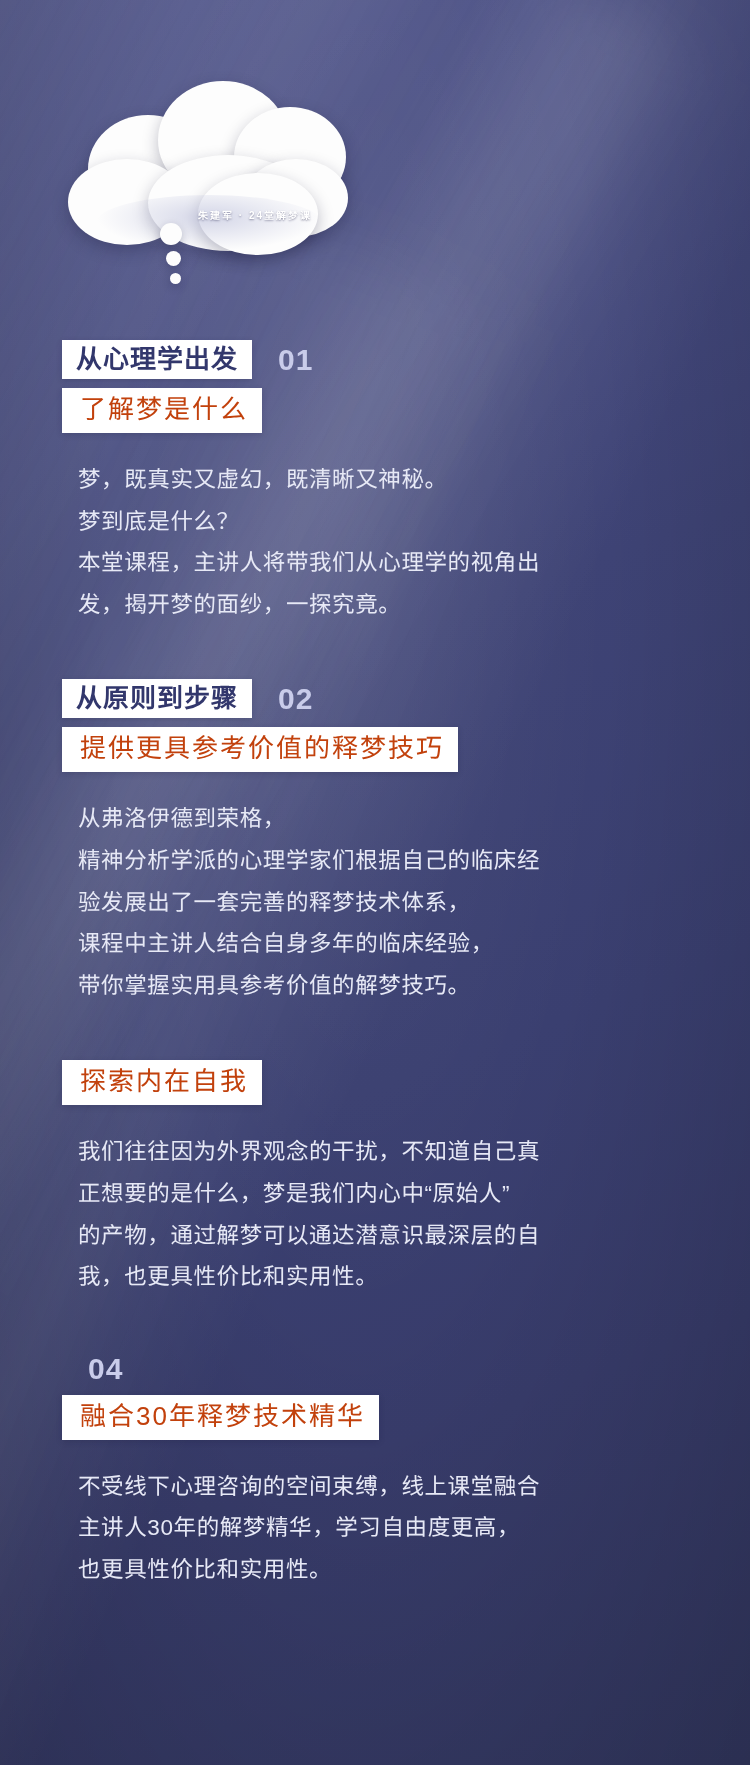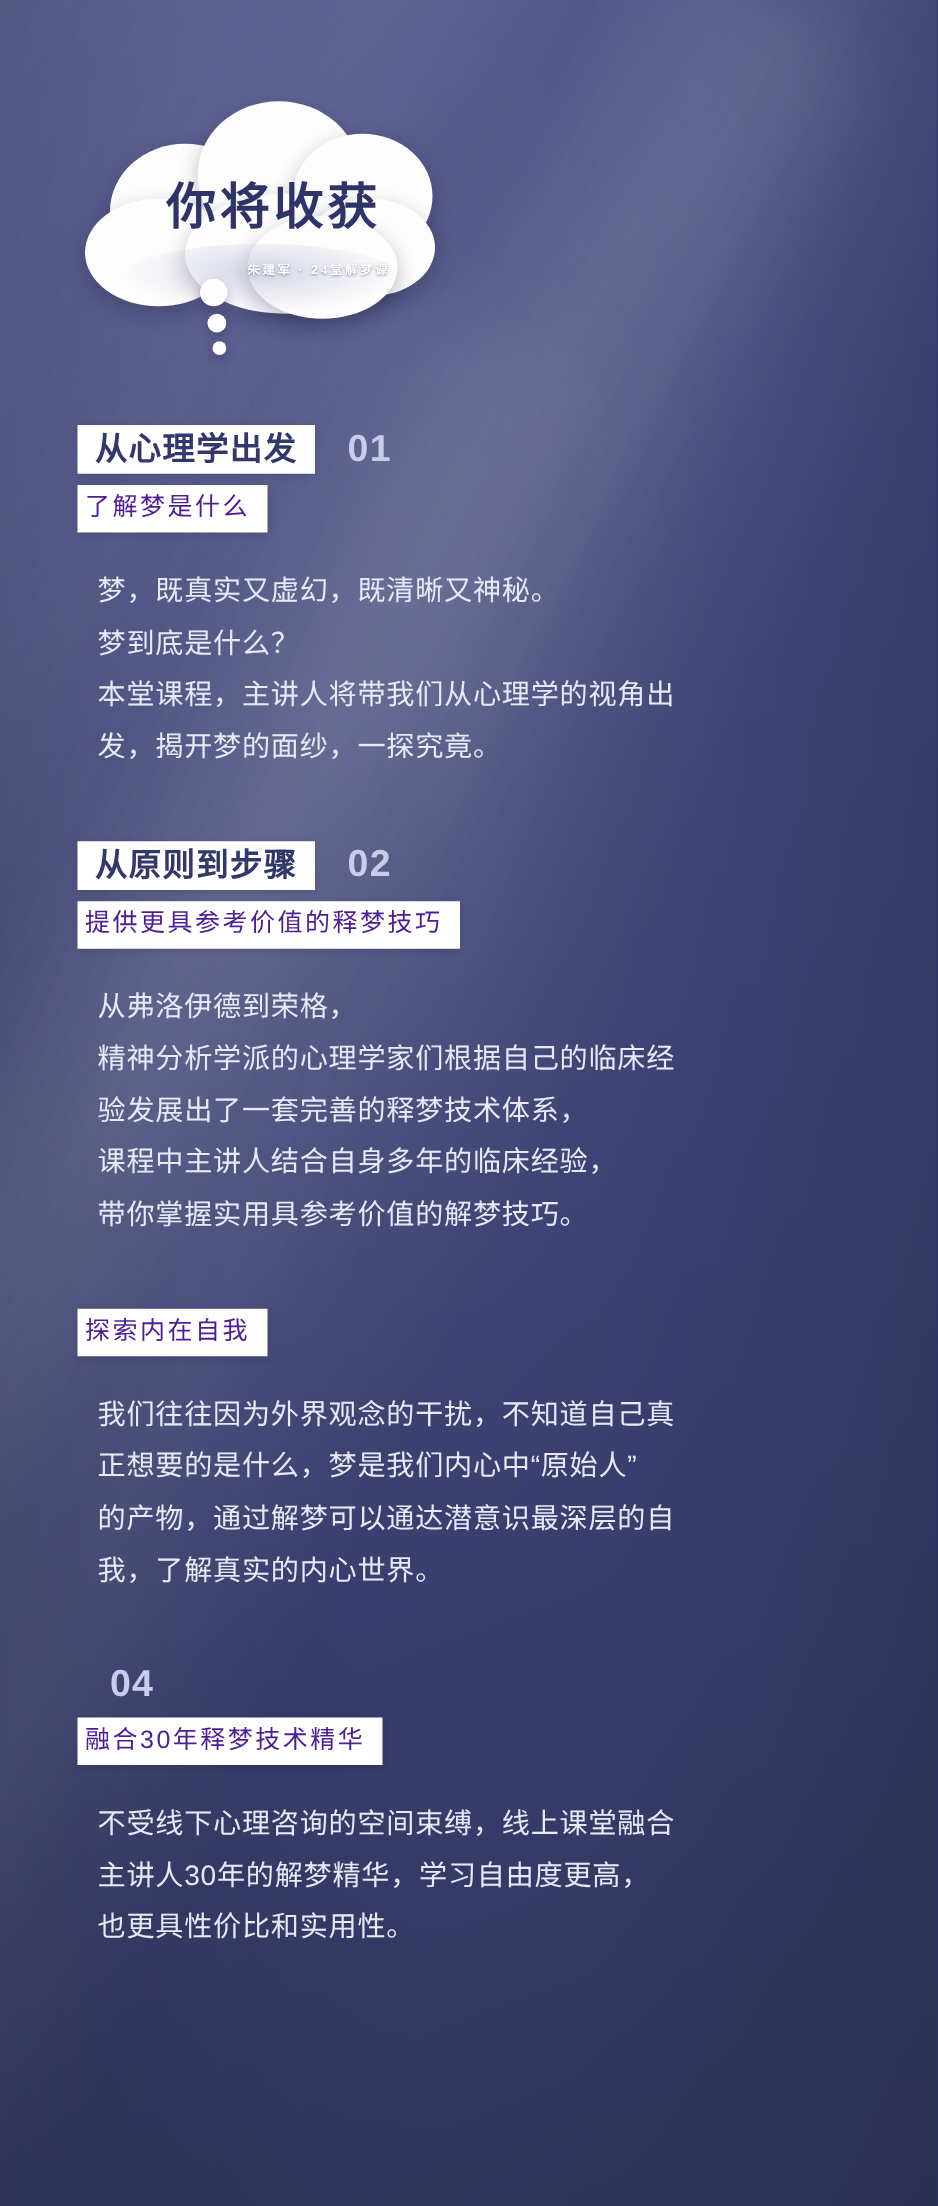--- a/index.html
+++ b/index.html
@@ -150,24 +150,24 @@
     color: #c9ccea;
     letter-spacing: 1px;
   }
   .subtitle-row {
     padding-left: 62px;
     margin-bottom: 26px;
   }
   .subtitle {
     display: inline-block;
     background: #ffffff;
-    color: #4c1d95;
-    font-size: 20px;
+    color: #c2410c;
+    font-size: 26px;
     letter-spacing: 2px;
-    padding: 7px 14px 8px 6px;
+    padding: 7px 14px 8px 18px;
     line-height: 1.15;
     box-shadow: 0 2px 6px rgba(20,22,55,0.18);
   }
   .body-text {
     padding-left: 78px;
     padding-right: 44px;
     color: #e7e9f6;
     font-size: 22.5px;
     line-height: 1.85;
     letter-spacing: 0.6px;
@@ -186,21 +186,20 @@
 
   <div class="cloud-wrap">
     <div class="cloud-blob b1"></div>
     <div class="cloud-blob b2"></div>
     <div class="cloud-blob b3"></div>
     <div class="cloud-blob b4"></div>
     <div class="cloud-blob b5"></div>
     <div class="cloud-blob b6"></div>
     <div class="cloud-blob b7"></div>
     <div class="cloud-shade"></div>
-    <div class="cloud-title">你将收获</div>
     <div class="cloud-sub">朱建军 · 24堂解梦课</div>
     <div class="dot d1"></div>
     <div class="dot d2"></div>
     <div class="dot d3"></div>
   </div>
 
   <div class="sections">
 
     <div class="section">
       <div class="head-row">
@@ -231,21 +230,21 @@
 带你掌握实用具参考价值的解梦技巧。</div>
     </div>
 
     <div class="section">
       <div class="subtitle-row">
         <div class="subtitle">探索内在自我</div>
       </div>
       <div class="body-text">我们往往因为外界观念的干扰，不知道自己真
 正想要的是什么，梦是我们内心中“原始人”
 的产物，通过解梦可以通达潜意识最深层的自
-我，了解真实的内心世界。</div>
+我，也更具性价比和实用性。</div>
     </div>
 
     <div class="section">
       <div class="head-row">
         <div class="num">04</div>
       </div>
       <div class="subtitle-row">
         <div class="subtitle">融合30年释梦技术精华</div>
       </div>
       <div class="body-text">不受线下心理咨询的空间束缚，线上课堂融合

